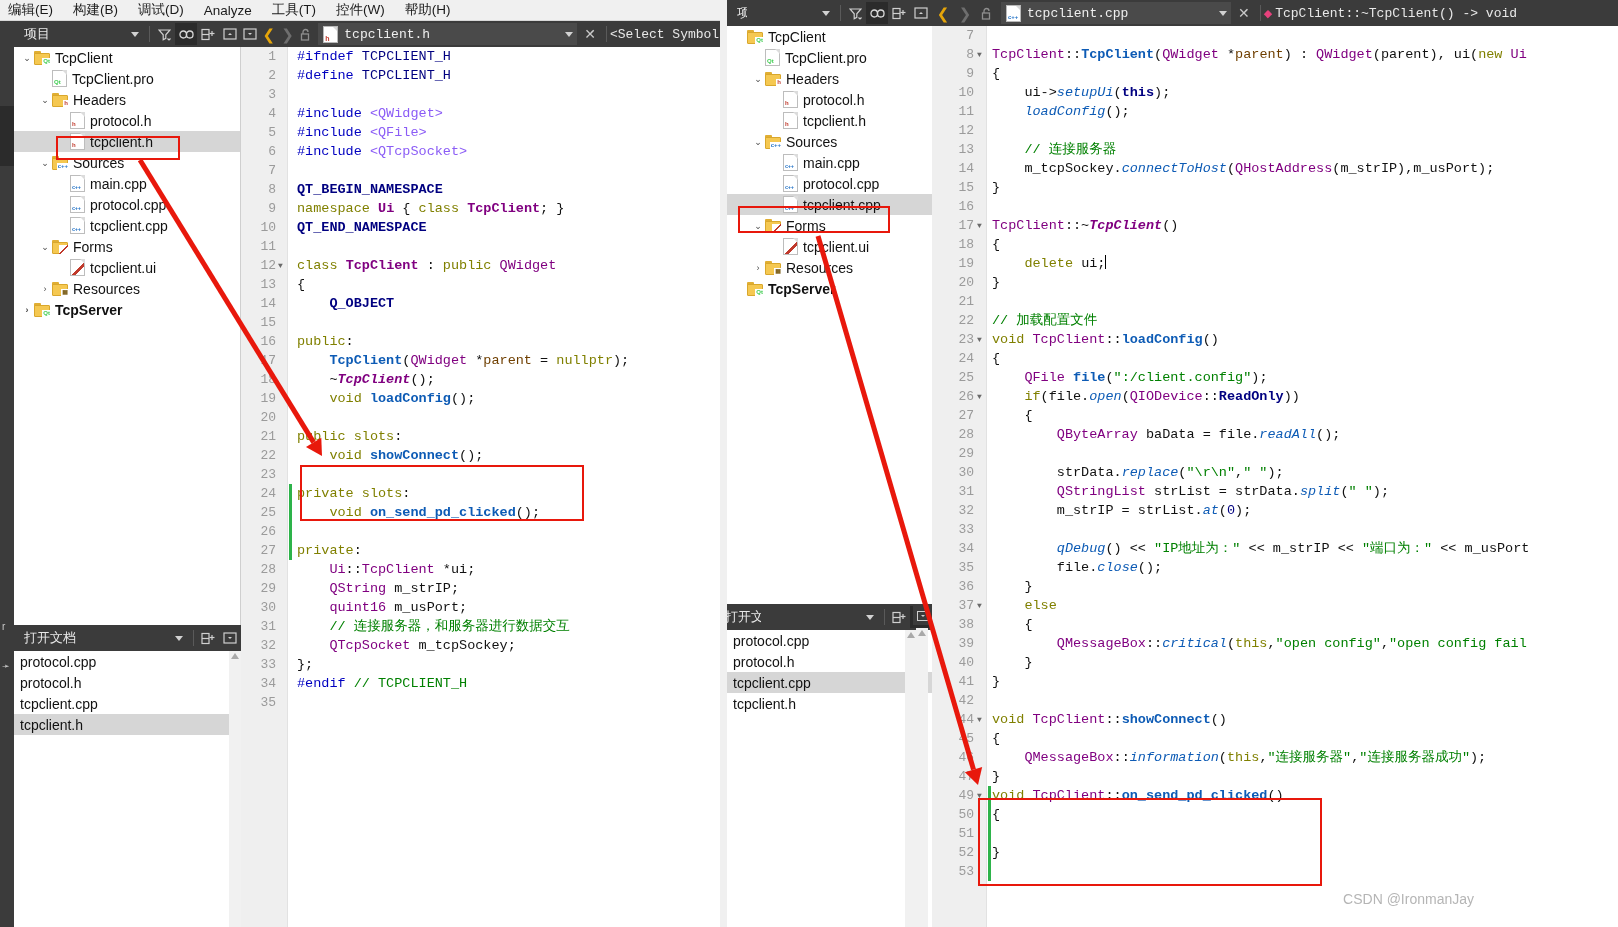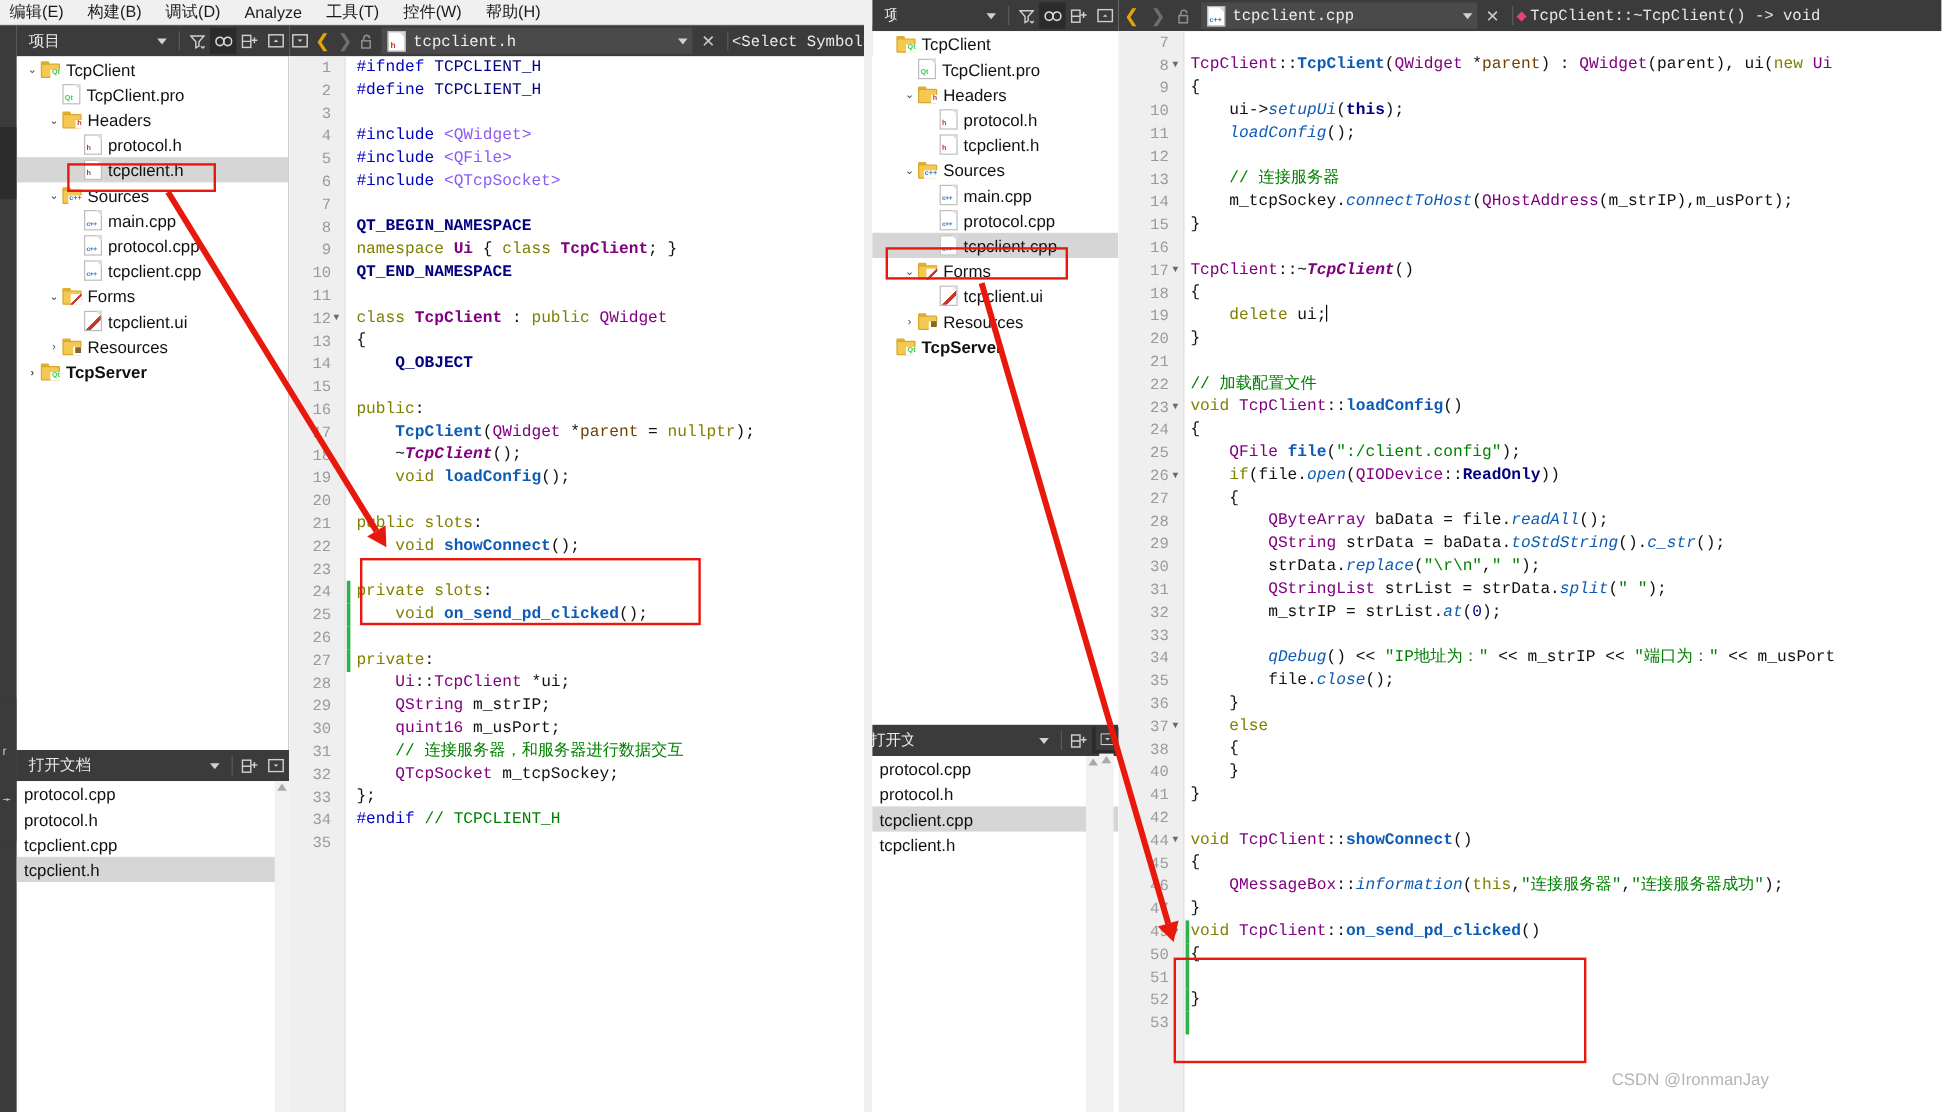--- a/index.html
+++ b/index.html
@@ -662,30 +662,31 @@
         <div class="ln"><span class="num">19</span><span class="code">    <span class="kw">delete</span> <span class="op">ui</span>;<span class="caret-bar"></span></span></div>
         <div class="ln"><span class="num">20</span><span class="code">}</span></div>
         <div class="ln"><span class="num">21</span><span class="code"></span></div>
         <div class="ln"><span class="num">22</span><span class="code"><span class="cmt">// 加载配置文件</span></span></div>
         <div class="ln"><span class="num">23</span><span class="fold-m">▼</span><span class="code"><span class="kw">void</span> <span class="typ">TcpClient</span>::<span class="fn">loadConfig</span>()</span></div>
         <div class="ln"><span class="num">24</span><span class="code">{</span></div>
         <div class="ln"><span class="num">25</span><span class="code">    <span class="typ">QFile</span> <span class="fn">file</span>(<span class="str">":/client.config"</span>);</span></div>
         <div class="ln"><span class="num">26</span><span class="fold-m">▼</span><span class="code">    <span class="kw">if</span>(file.<span class="fni">open</span>(<span class="typ">QIODevice</span>::<span class="kw2">ReadOnly</span>))</span></div>
         <div class="ln"><span class="num">27</span><span class="code">    {</span></div>
         <div class="ln"><span class="num">28</span><span class="code">        <span class="typ">QByteArray</span> baData = file.<span class="fni">readAll</span>();</span></div>
-        <div class="ln"><span class="num">29</span><span class="code">        <span class="typ">QString</span> strData = baData.<span class="fni">toStdString</span>().<span class="fni">c_str</span>();</span></div>
+        <div class="ln"><span class="num">29</span></div>
         <div class="ln"><span class="num">30</span><span class="code">        strData.<span class="fni">replace</span>(<span class="str">"\r\n"</span>,<span class="str">" "</span>);</span></div>
         <div class="ln"><span class="num">31</span><span class="code">        <span class="typ">QStringList</span> strList = strData.<span class="fni">split</span>(<span class="str">" "</span>);</span></div>
         <div class="ln"><span class="num">32</span><span class="code">        m_strIP = strList.<span class="fni">at</span>(<span class="num2">0</span>);</span></div>
         <div class="ln"><span class="num">33</span></div>
         <div class="ln"><span class="num">34</span><span class="code">        <span class="fni">qDebug</span>() &lt;&lt; <span class="str">"IP地址为："</span> &lt;&lt; m_strIP &lt;&lt; <span class="str">"端口为："</span> &lt;&lt; m_usPort</span></div>
         <div class="ln"><span class="num">35</span><span class="code">        file.<span class="fni">close</span>();</span></div>
         <div class="ln"><span class="num">36</span><span class="code">    }</span></div>
         <div class="ln"><span class="num">37</span><span class="fold-m">▼</span><span class="code">    <span class="kw">else</span></span></div>
         <div class="ln"><span class="num">38</span><span class="code">    {</span></div>
+        <div class="ln"><span class="num">39</span><span class="code">        <span class="typ">QMessageBox</span>::<span class="fni">critical</span>(<span class="kw">this</span>,<span class="str">"open config"</span>,<span class="str">"open config fail</span></span></div>
         <div class="ln"><span class="num">40</span><span class="code">    }</span></div>
         <div class="ln"><span class="num">41</span><span class="code">}</span></div>
         <div class="ln"><span class="num">42</span><span class="code"></span></div>
         <div class="ln"><span class="num">44</span><span class="fold-m">▼</span><span class="code"><span class="kw">void</span> <span class="typ">TcpClient</span>::<span class="fn">showConnect</span>()</span></div>
         <div class="ln"><span class="num">45</span><span class="code">{</span></div>
         <div class="ln"><span class="num">46</span><span class="code">    <span class="typ">QMessageBox</span>::<span class="fni">information</span>(<span class="kw">this</span>,<span class="str">"连接服务器"</span>,<span class="str">"连接服务器成功"</span>);</span></div>
         <div class="ln"><span class="num">47</span><span class="code">}</span></div>
         <div class="ln"><span class="chg"></span><span class="num">49</span><span class="fold-m">▼</span><span class="code"><span class="kw">void</span> <span class="typ">TcpClient</span>::<span class="fn">on_send_pd_clicked</span>()</span></div>
         <div class="ln"><span class="chg"></span><span class="num">50</span><span class="code">{</span></div>
         <div class="ln"><span class="chg"></span><span class="num">51</span><span class="code"></span></div>

